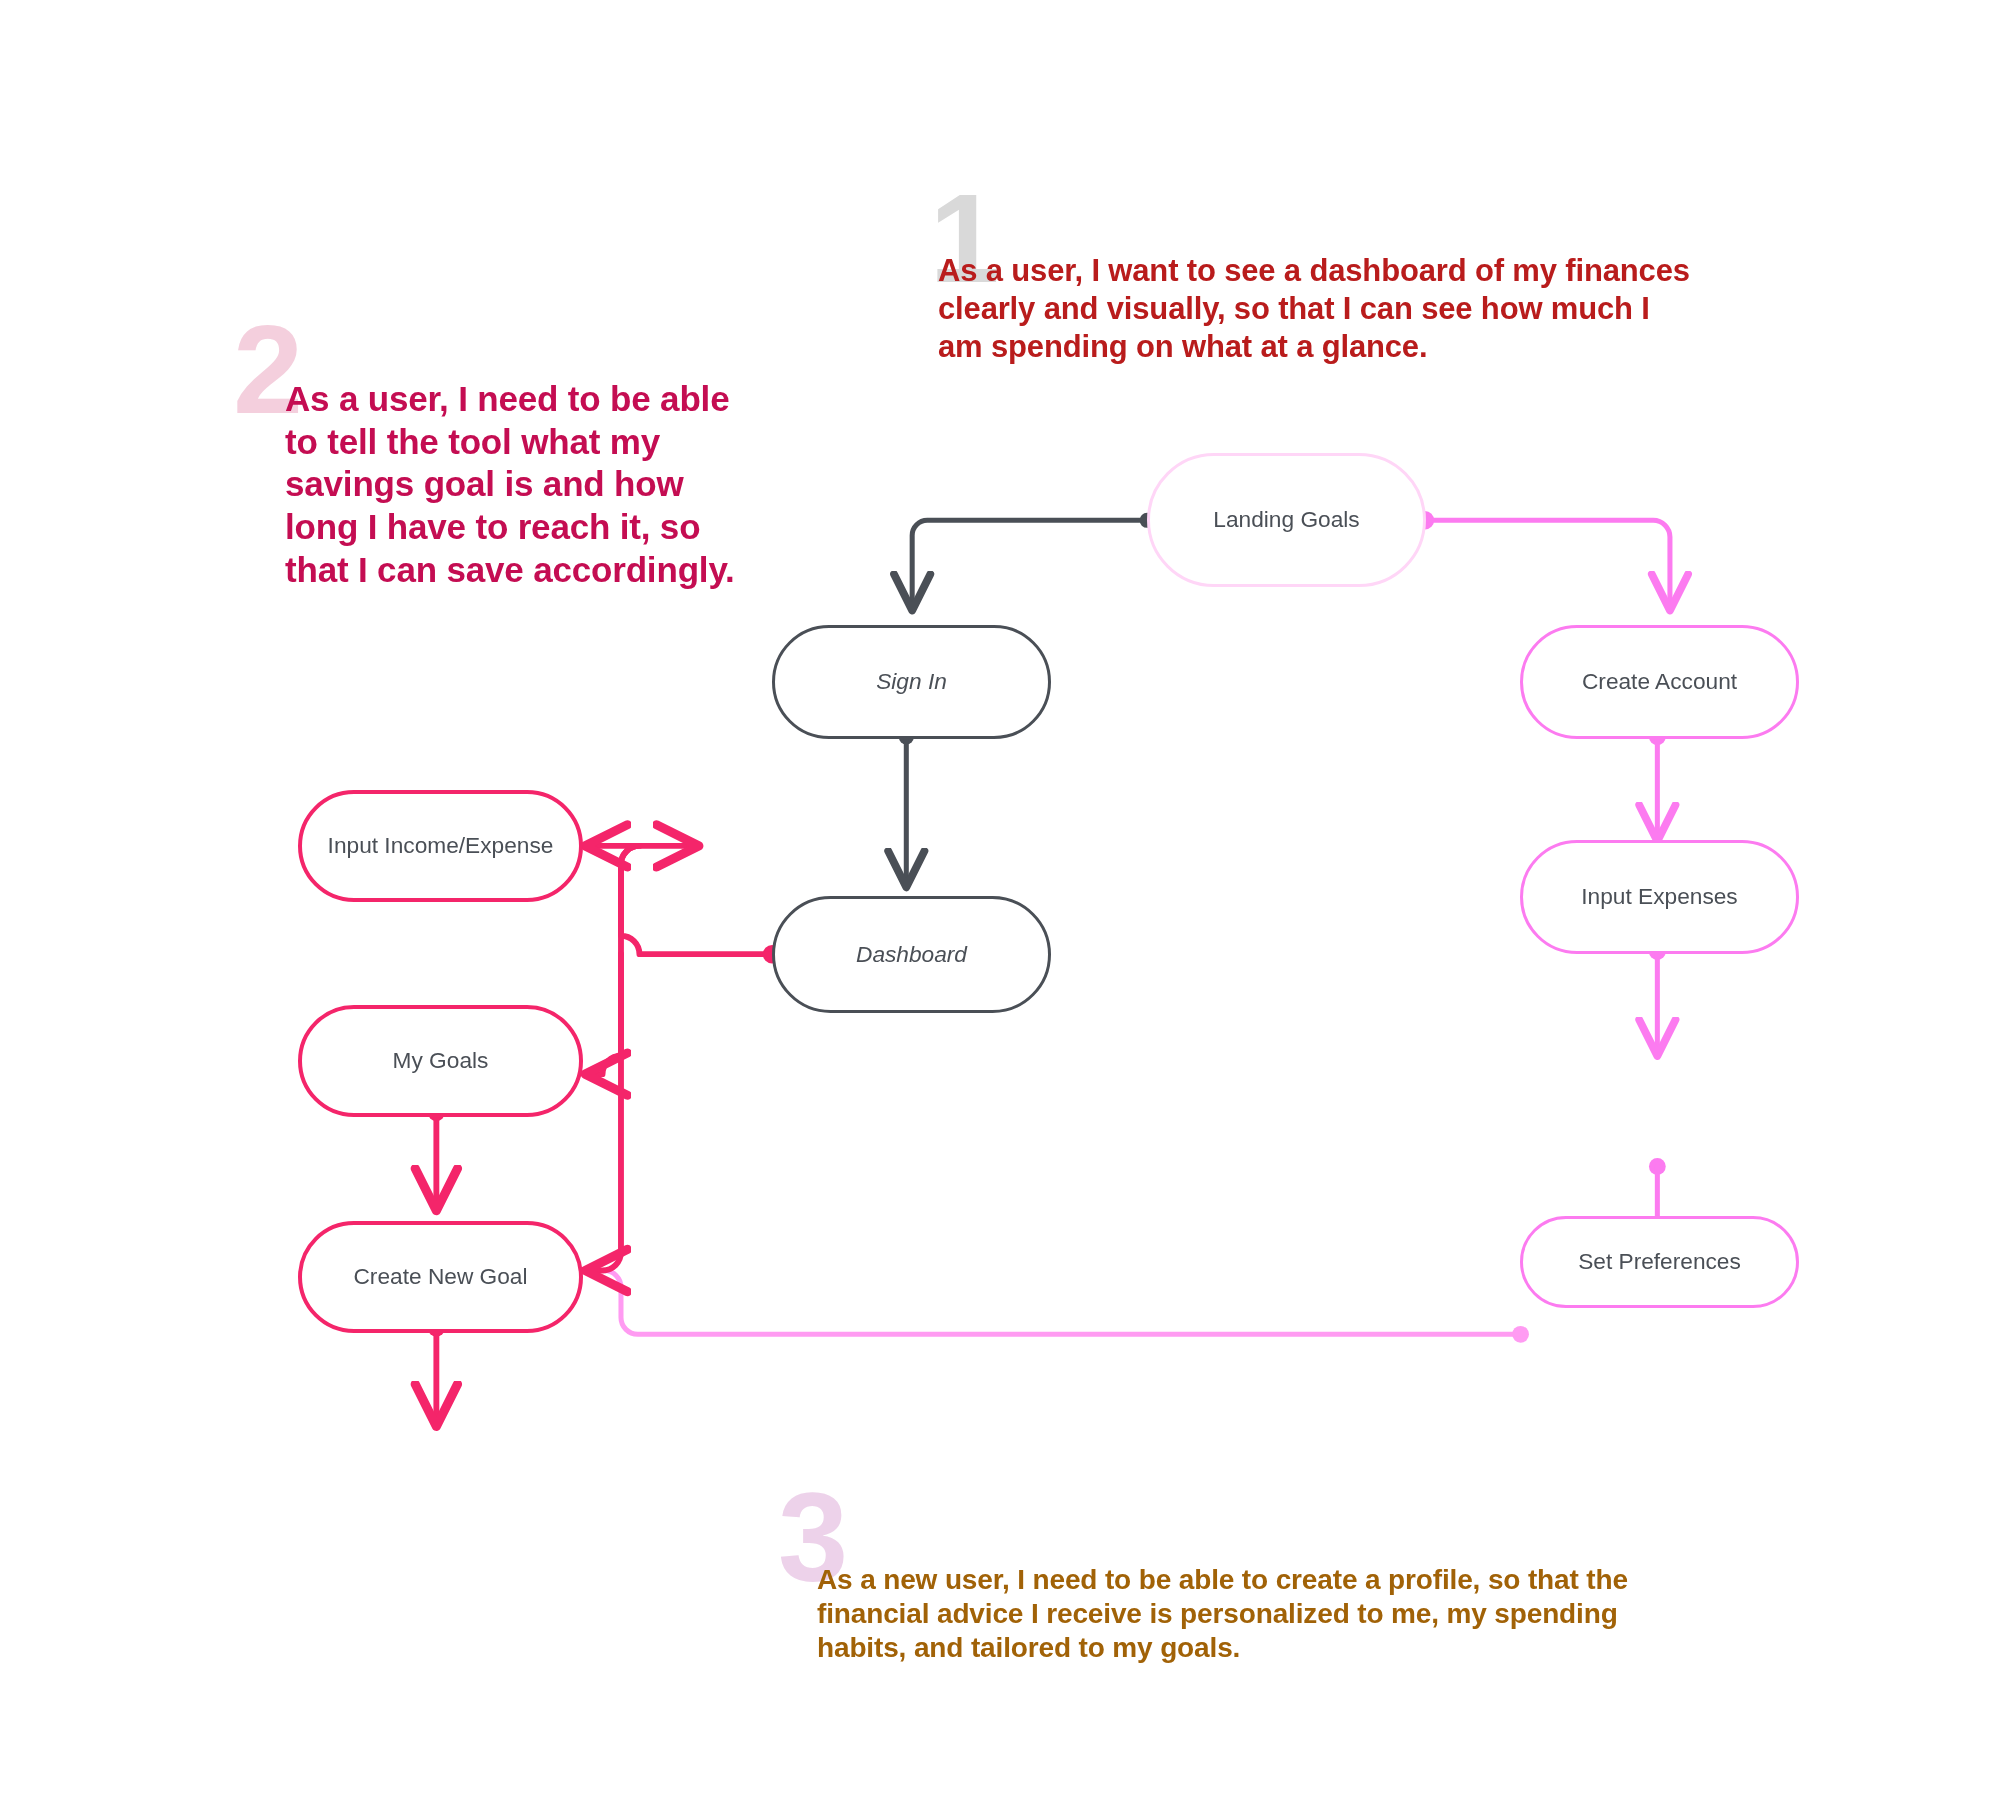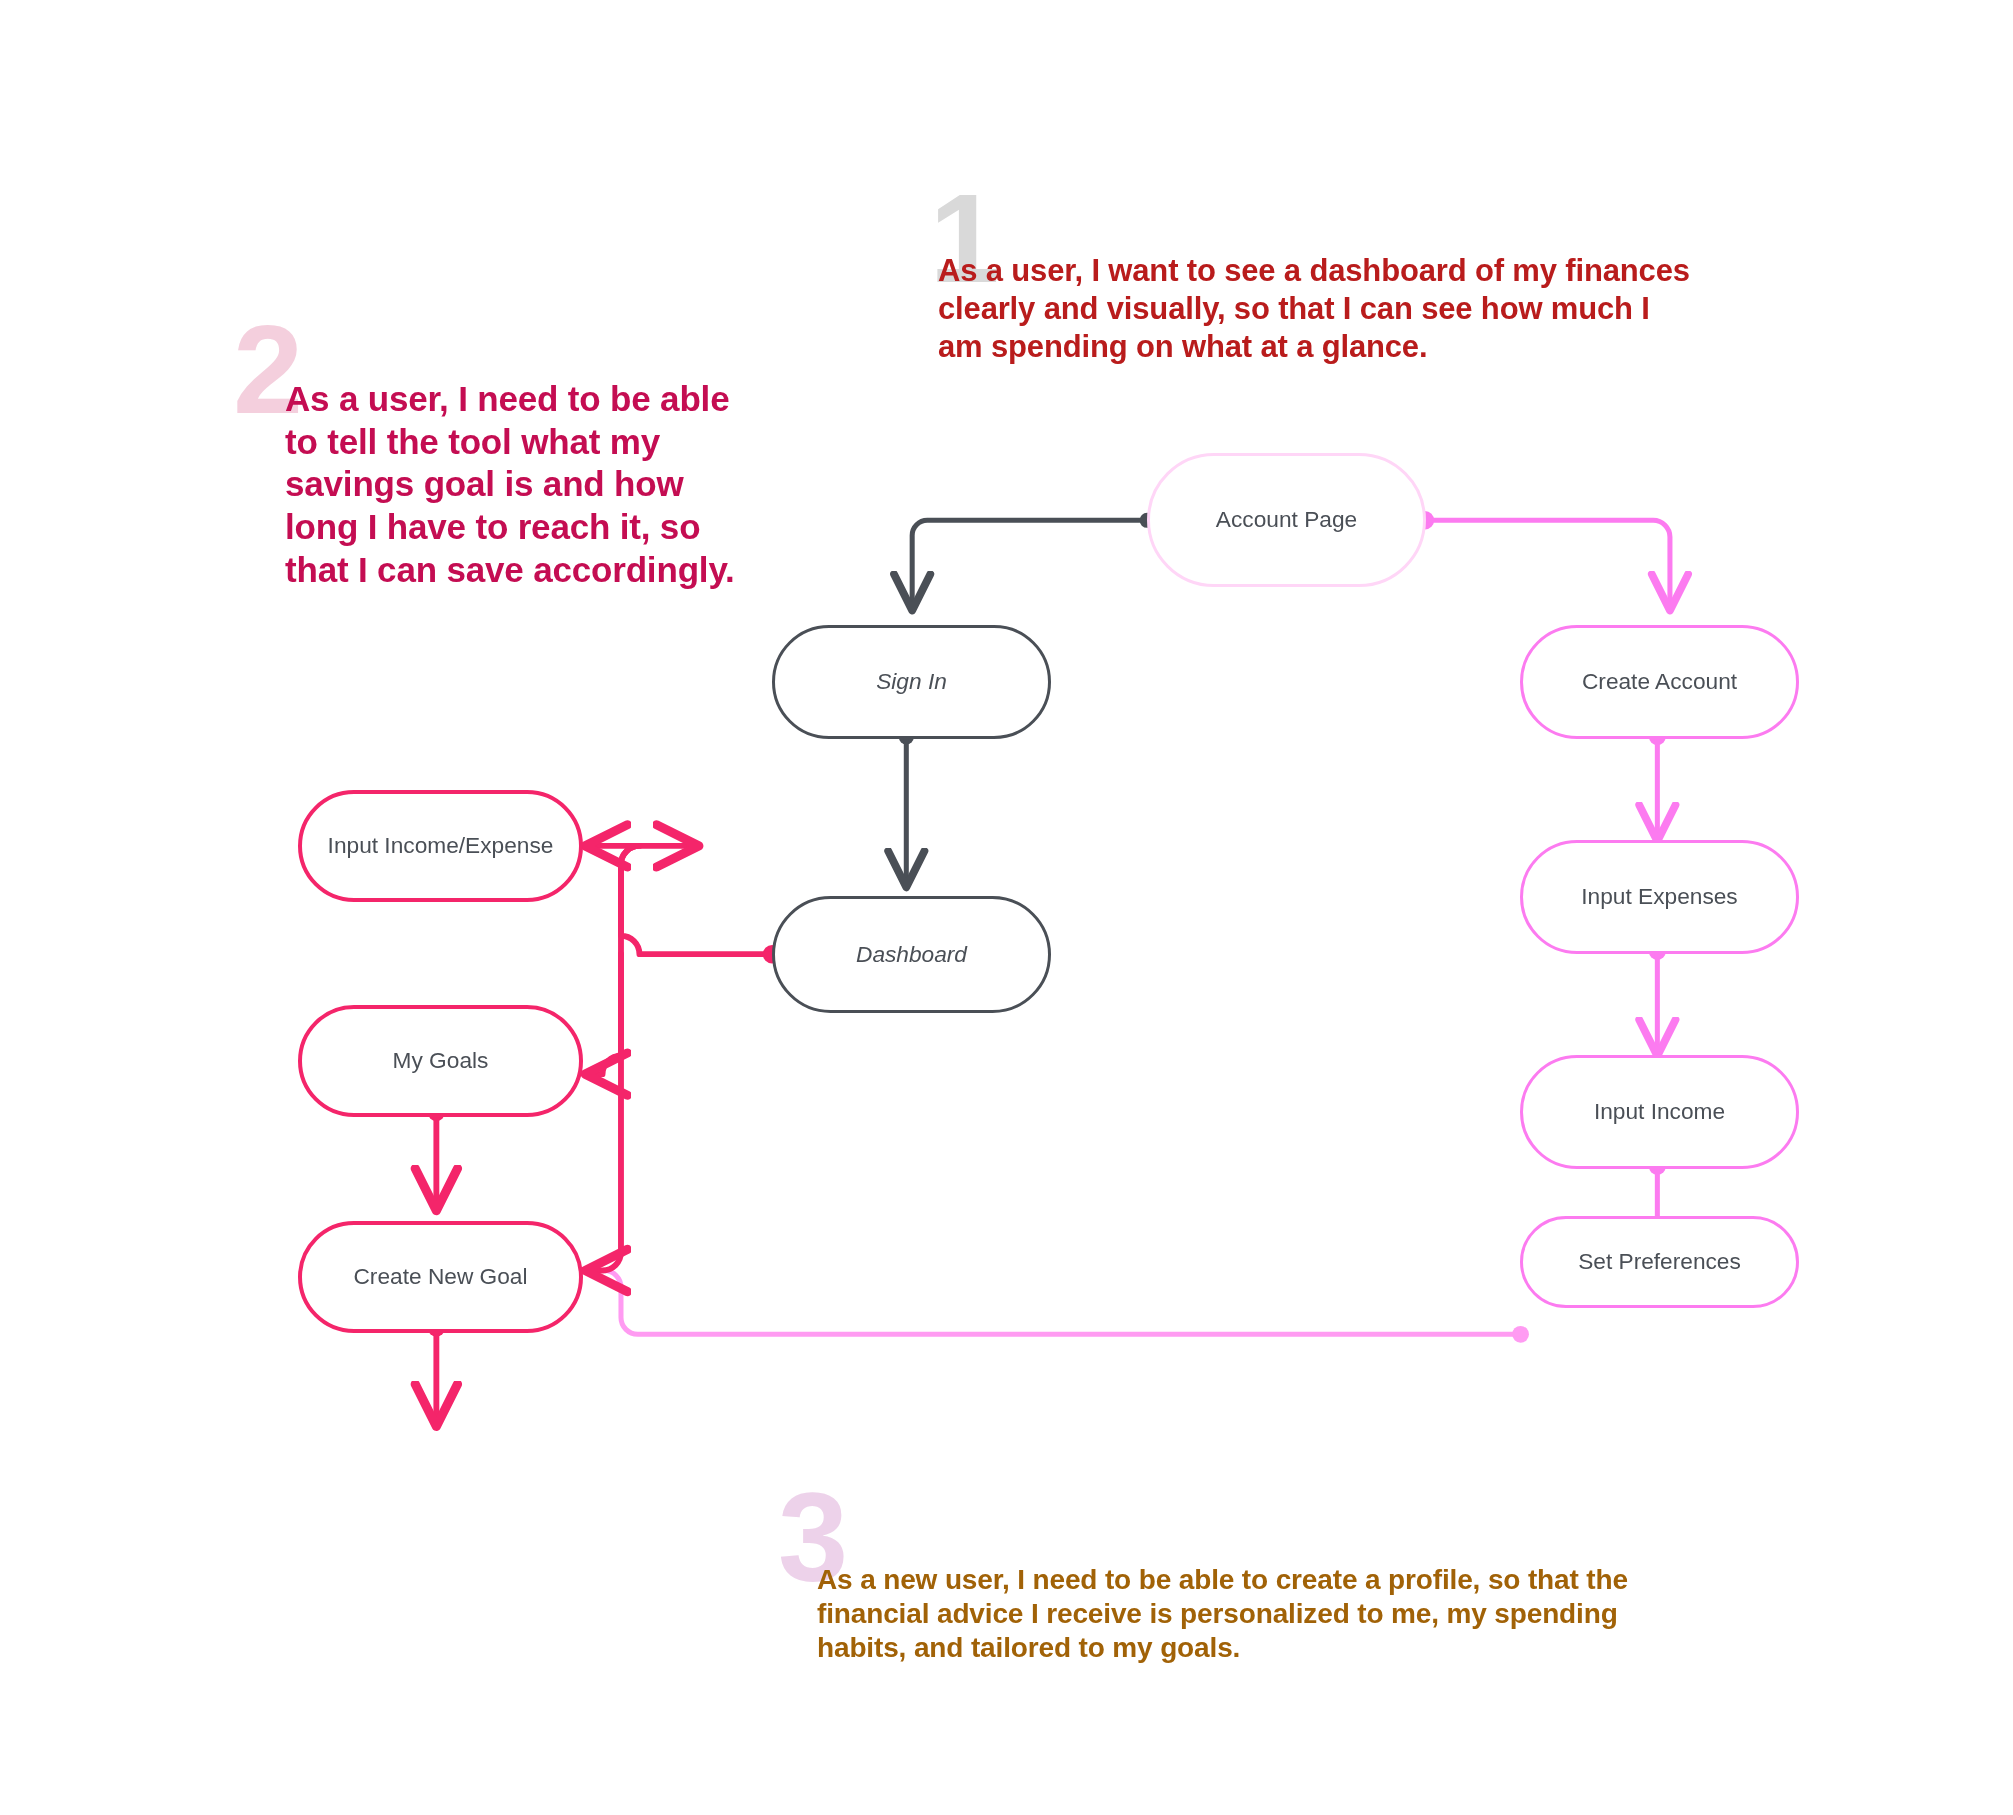--- a/index.html
+++ b/index.html
@@ -152,42 +152,39 @@
       <path d="M520,1326 V1440" fill="none" stroke="#f4256a" stroke-width="7" stroke-linecap="round" marker-end="url(#ah-crim)"></path>
     </g>
 
     <g>
       <circle cx="520" cy="1583" r="10" fill="#f4256a"></circle>
       <path d="M520,1583 V1697" fill="none" stroke="#f4256a" stroke-width="7" stroke-linecap="round" marker-end="url(#ah-crim)"></path>
     </g>
   </svg>
 
   <div class="node pale" style="left:1147px; top:453px; width:279px; height:134px; border-radius:67px;">
-    <span>Account Page</span>
+    <span>Landing Goals</span>
   </div>
 
   <div class="node dark" style="left:772px; top:625px; width:279px; height:114px; border-radius:57px;">
     <span>Sign In</span>
   </div>
 
   <div class="node dark" style="left:772px; top:896px; width:279px; height:117px; border-radius:59px;">
     <span>Dashboard</span>
   </div>
 
   <div class="node pink" style="left:1520px; top:625px; width:279px; height:114px; border-radius:57px;">
     <span>Create Account</span>
   </div>
 
   <div class="node pink" style="left:1520px; top:840px; width:279px; height:114px; border-radius:57px;">
     <span>Input Expenses</span>
   </div>
 
-  <div class="node pink" style="left:1520px; top:1055px; width:279px; height:114px; border-radius:57px;">
-    <span>Input Income</span>
-  </div>
 
   <div class="node pink" style="left:1520px; top:1216px; width:279px; height:92px; border-radius:64px;">
     <span>Set Preferences</span>
   </div>
 
   <div class="node crimson" style="left:298px; top:790px; width:285px; height:112px; border-radius:56px;">
     <span>Input Income/Expense</span>
   </div>
 
   <div class="node crimson" style="left:298px; top:1005px; width:285px; height:112px; border-radius:56px;">

